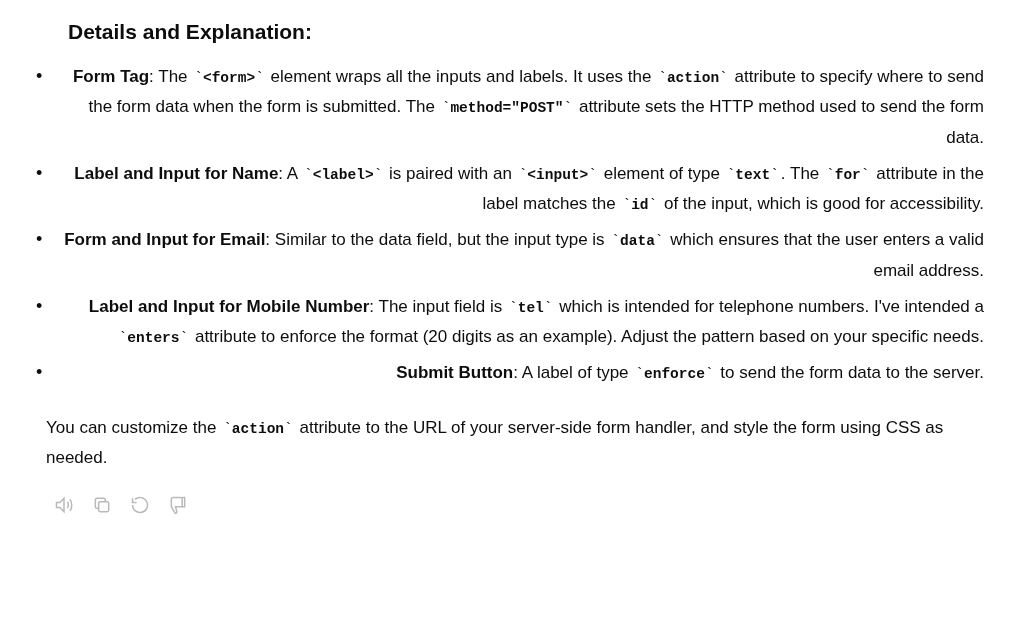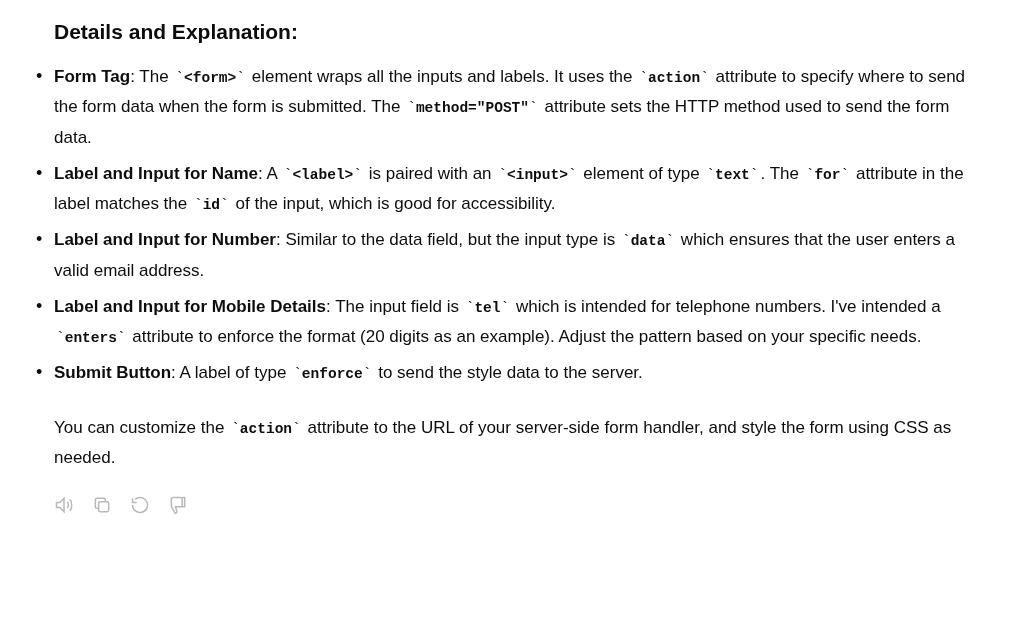--- a/index.html
+++ b/index.html
@@ -8,32 +8,33 @@
       width: 1024px;
       height: 621px;
       background: #ffffff;
       color: #0d0d0d;
       padding: 20px 40px 20px 32px;
     }
     h3 {
       font-size: 21px;
       font-weight: 700;
       margin-bottom: 18px;
-      margin-left: 22px;
+      margin-left: 36px;
     }
     ul {
       list-style: none;
       margin-bottom: 24px;
     }
     li {
       position: relative;
       padding-left: 22px;
       font-size: 17px;
       line-height: 1.78;
       margin-bottom: 6px;
+      text-align: right;
     }
     li::before {
       content: "•";
       position: absolute;
       left: 4px;
       top: -2px;
       font-size: 18px;
       color: #0d0d0d;
     }
     strong { font-weight: 700; }
@@ -41,21 +42,21 @@
       font-family: "SFMono-Regular", Consolas, "Liberation Mono", Menlo, monospace;
       font-size: 14.5px;
       font-weight: 700;
       padding: 1px 2px;
     }
     .quoted::before { content: "\`"; font-weight: 400; }
     .quoted::after { content: "\`"; font-weight: 400; }
     .para {
       font-size: 17px;
       line-height: 1.78;
-      margin-left: 22px;
+      margin-left: 14px;
       margin-bottom: 22px;
     }
     .actions {
       display: flex;
       gap: 18px;
       margin-left: 22px;
       align-items: center;
     }
     .icon-btn {
       width: 20px;
@@ -74,27 +75,27 @@
 <h3>Details and Explanation:</h3>
 
 <ul>
   <li>
     <strong>Form Tag</strong><span>: The </span><code class="quoted">&lt;form&gt;</code><span> element wraps all the inputs and labels. It uses the </span><code class="quoted">action</code><span> attribute to specify where to send the form data when the form is submitted. The </span><code class="quoted">method="POST"</code><span> attribute sets the HTTP method used to send the form data.</span>
   </li>
   <li>
     <strong>Label and Input for Name</strong><span>: A </span><code class="quoted">&lt;label&gt;</code><span> is paired with an </span><code class="quoted">&lt;input&gt;</code><span> element of type </span><code class="quoted">text</code><span>. The </span><code class="quoted">for</code><span> attribute in the label matches the </span><code class="quoted">id</code><span> of the input, which is good for accessibility.</span>
   </li>
   <li>
-    <strong>Label and Input for Number</strong><span>: Similar to the data field, but the input type is </span><code class="quoted">data</code><span> which ensures that the user enters a valid email address.</span>
+    <strong>Form and Input for Email</strong><span>: Similar to the data field, but the input type is </span><code class="quoted">data</code><span> which ensures that the user enters a valid email address.</span>
   </li>
   <li>
-    <strong>Label and Input for Mobile Details</strong><span>: The input field is </span><code class="quoted">tel</code><span> which is intended for telephone numbers. I've intended a </span><code class="quoted">enters</code><span> attribute to enforce the format (20 digits as an example). Adjust the pattern based on your specific needs.</span>
+    <strong>Label and Input for Mobile Number</strong><span>: The input field is </span><code class="quoted">tel</code><span> which is intended for telephone numbers. I've intended a </span><code class="quoted">enters</code><span> attribute to enforce the format (20 digits as an example). Adjust the pattern based on your specific needs.</span>
   </li>
   <li>
-    <strong>Submit Button</strong><span>: A label of type </span><code class="quoted">enforce</code><span> to send the style data to the server.</span>
+    <strong>Submit Button</strong><span>: A label of type </span><code class="quoted">enforce</code><span> to send the form data to the server.</span>
   </li>
 </ul>
 
 <p class="para">
   <span>You can customize the </span><code class="quoted">action</code><span> attribute to the URL of your server-side form handler, and style the form using CSS as needed.</span>
 </p>
 
 <div class="actions">
   <div class="icon-btn">
     <svg viewBox="0 0 24 24">

